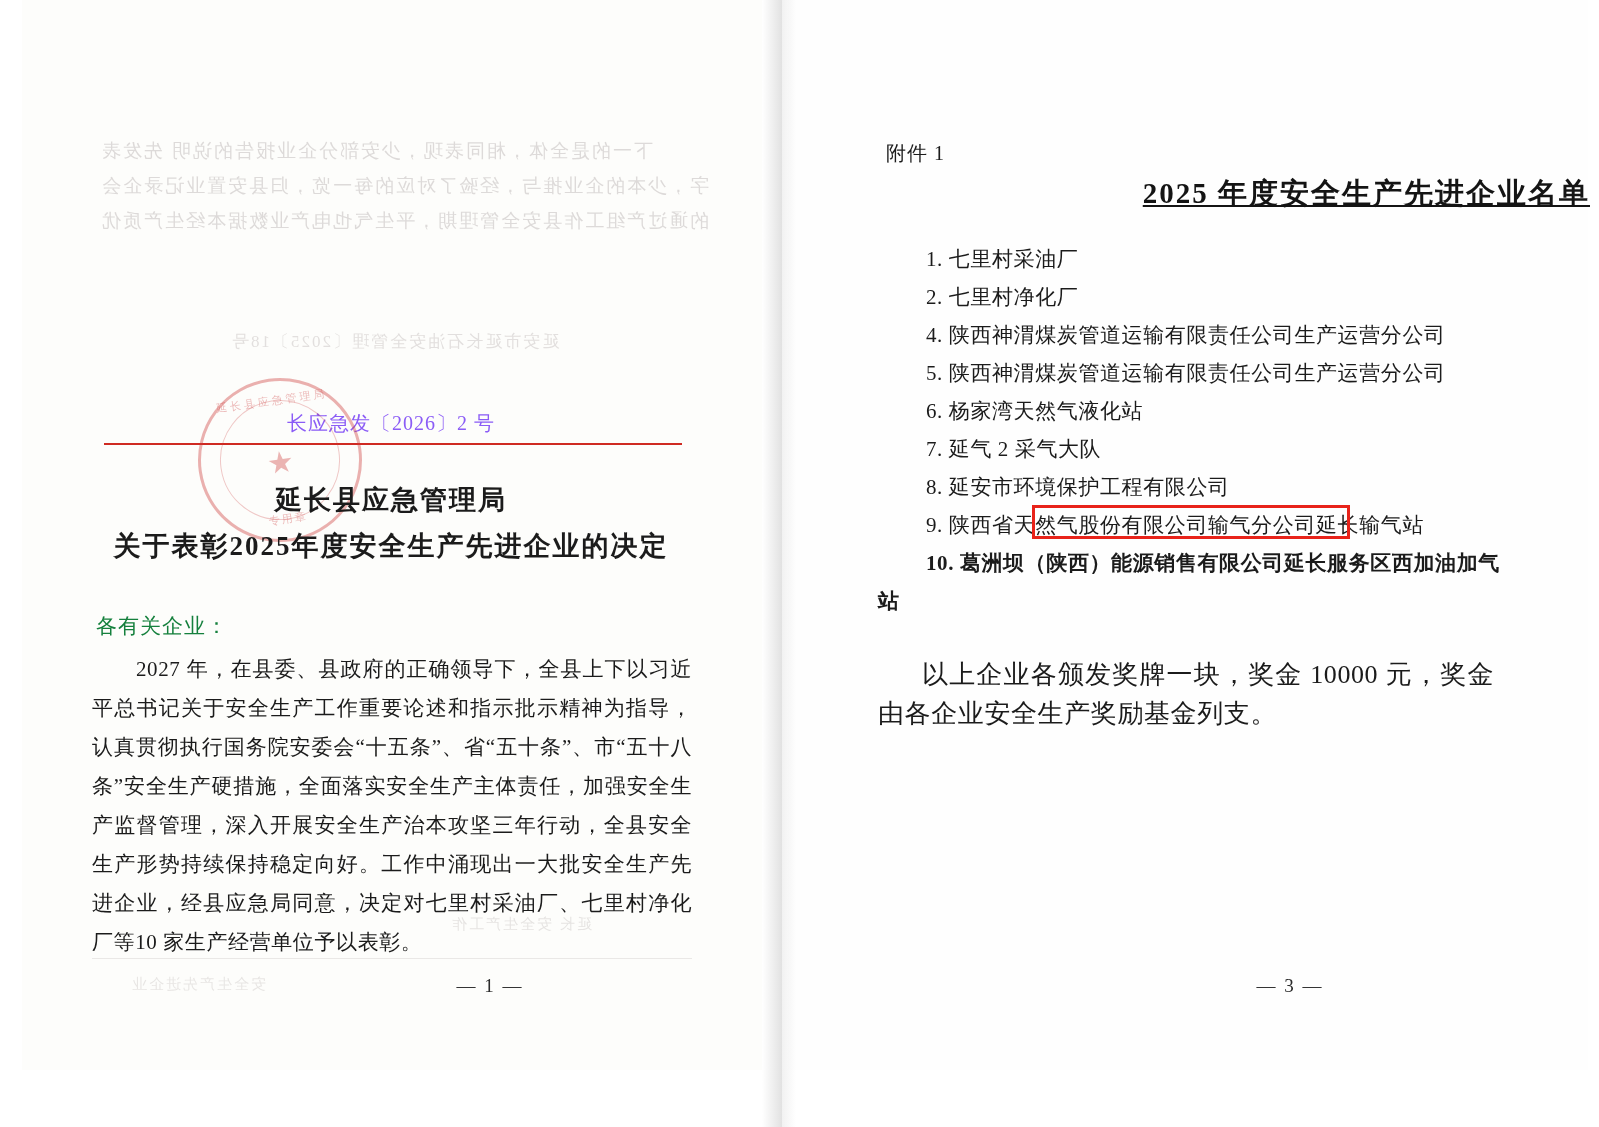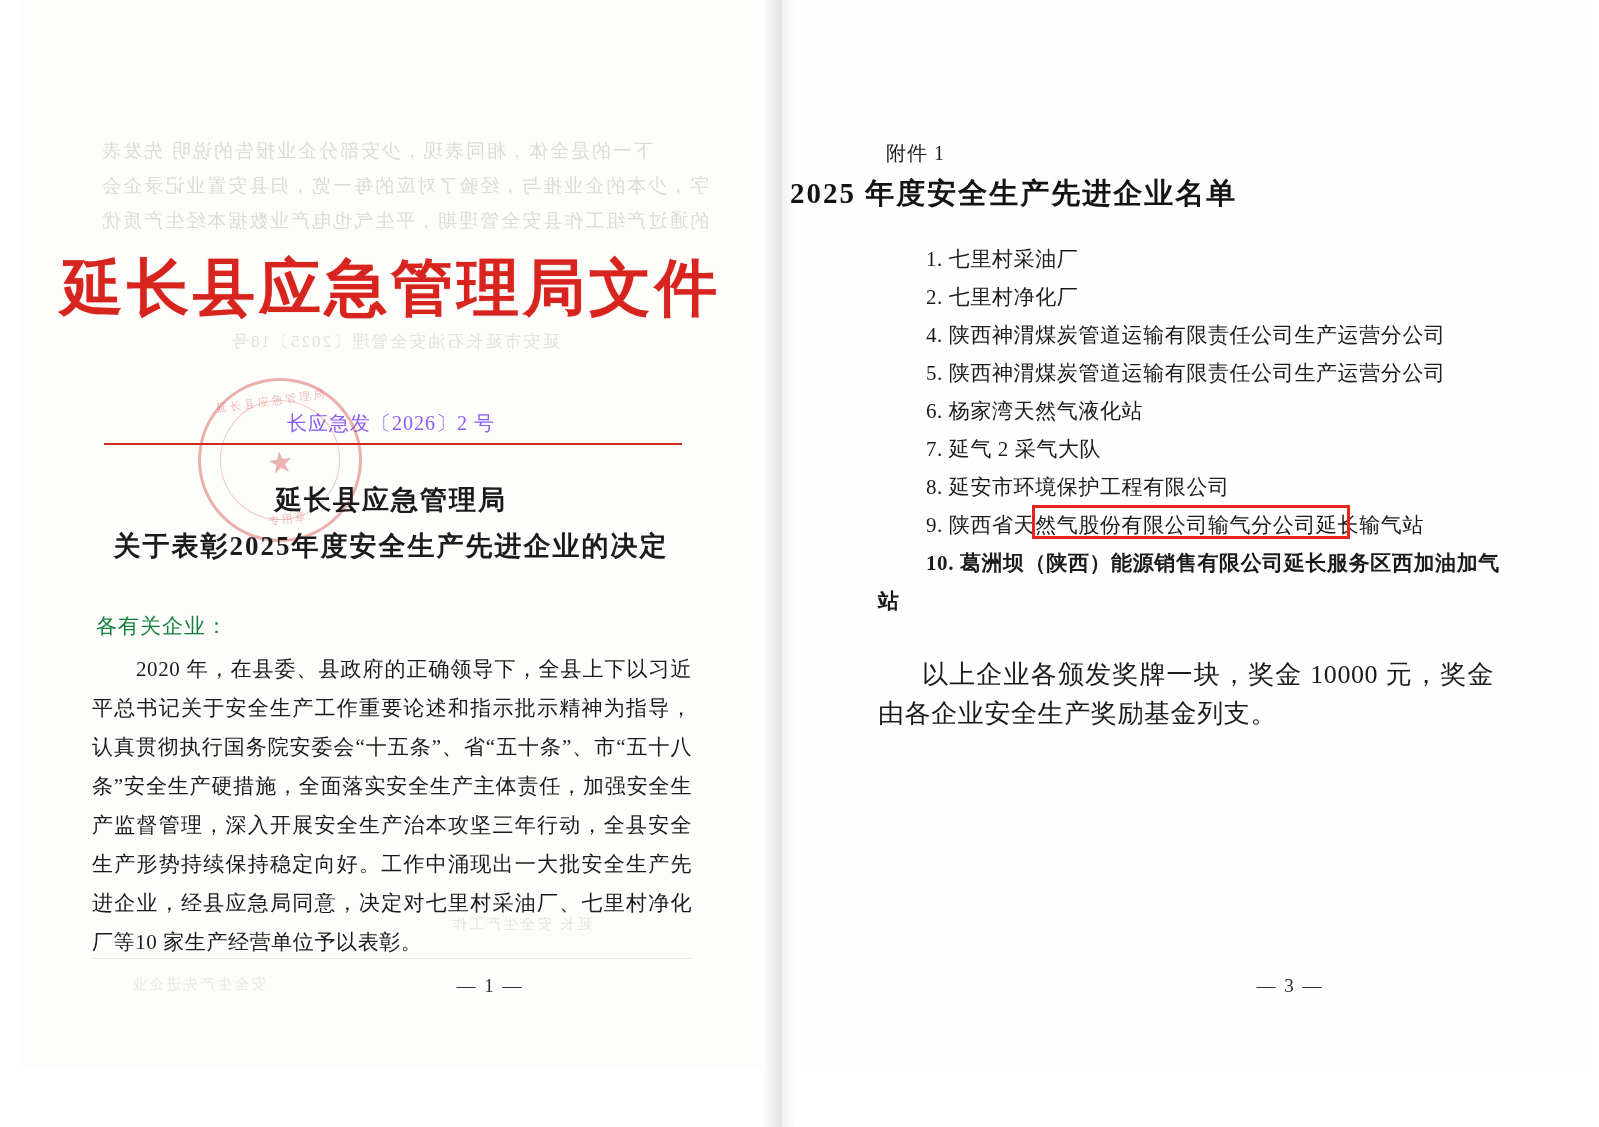--- a/index.html
+++ b/index.html
@@ -242,25 +242,26 @@
     top: 140px;
     font-size: 20px;
     color: #1b1b1b;
     letter-spacing: 1px;
   }
   .list-title {
     position: absolute;
     left: 790px;
     top: 174px;
     width: 800px;
-    text-align: left;
+    text-align: right;
     font-size: 29px;
     font-weight: bold;
     letter-spacing: 2px;
     color: #141414;
+    text-decoration: underline;
   }
   .list {
     position: absolute;
     left: 878px;
     top: 240px;
     width: 640px;
   }
   .list-item {
     font-size: 21px;
     line-height: 38px;
@@ -313,39 +314,38 @@
   <div class="page-left">
     <div class="sheet"></div>
 
     <div class="ghost g1">下一的是全体，相同表现，少安部分企业报告的说明 先发表</div>
     <div class="ghost g2">字，少本的企业推与，经验了对应的每一览，归县安置业记录企会</div>
     <div class="ghost g3">的通过产组工作县安全管理期，平生气也电产业数据本经生产质优</div>
     <div class="ghost g4">延安市延长石油安全管理〔2025〕18号</div>
     <div class="ghost g5">延长 安全生产工作</div>
     <div class="ghost g6">安全生产先进企业</div>
 
-    <div class="masthead">延长县应急管理局文件</div>
 
     <div class="doc-number">长应急发〔2026〕2 号</div>
     <div class="red-rule"></div>
 
     <div class="seal">
       <div class="seal-inner"></div>
       <div class="seal-text-t">延长县应急管理局</div>
       <div class="seal-star">★</div>
       <div class="seal-text-b">专用章</div>
     </div>
 
     <div class="title-block">
       <div class="t-line">延长县应急管理局</div>
       <div class="t-line">关于表彰2025年度安全生产先进企业的决定</div>
     </div>
 
     <div class="salutation">各有关企业：</div>
-    <div class="body-text">2020 年，在县委、县政府的正确领导下，全县上下以习近平总书记关于安全生产工作重要论述和指示批示精神为指导，认真贯彻执行国务院安委会“十五条”、省“五十条”、市“五十八条”安全生产硬措施，全面落实安全生产主体责任，加强安全生产监督管理，深入开展安全生产治本攻坚三年行动，全县安全生产形势持续保持稳定向好。工作中涌现出一大批安全生产先进企业，经县应急局同意，决定对七里村采油厂、七里村净化厂等10 家生产经营单位予以表彰。</div>
+    <div class="body-text">2027 年，在县委、县政府的正确领导下，全县上下以习近平总书记关于安全生产工作重要论述和指示批示精神为指导，认真贯彻执行国务院安委会“十五条”、省“五十条”、市“五十八条”安全生产硬措施，全面落实安全生产主体责任，加强安全生产监督管理，深入开展安全生产治本攻坚三年行动，全县安全生产形势持续保持稳定向好。工作中涌现出一大批安全生产先进企业，经县应急局同意，决定对七里村采油厂、七里村净化厂等10 家生产经营单位予以表彰。</div>
 
     <div class="faint-line"></div>
     <div class="folio folio-left">— 1 —</div>
 
     <div class="edge-shadow"></div>
   </div>
 
   <div class="gutter"></div>
 
   <div class="page-right">

